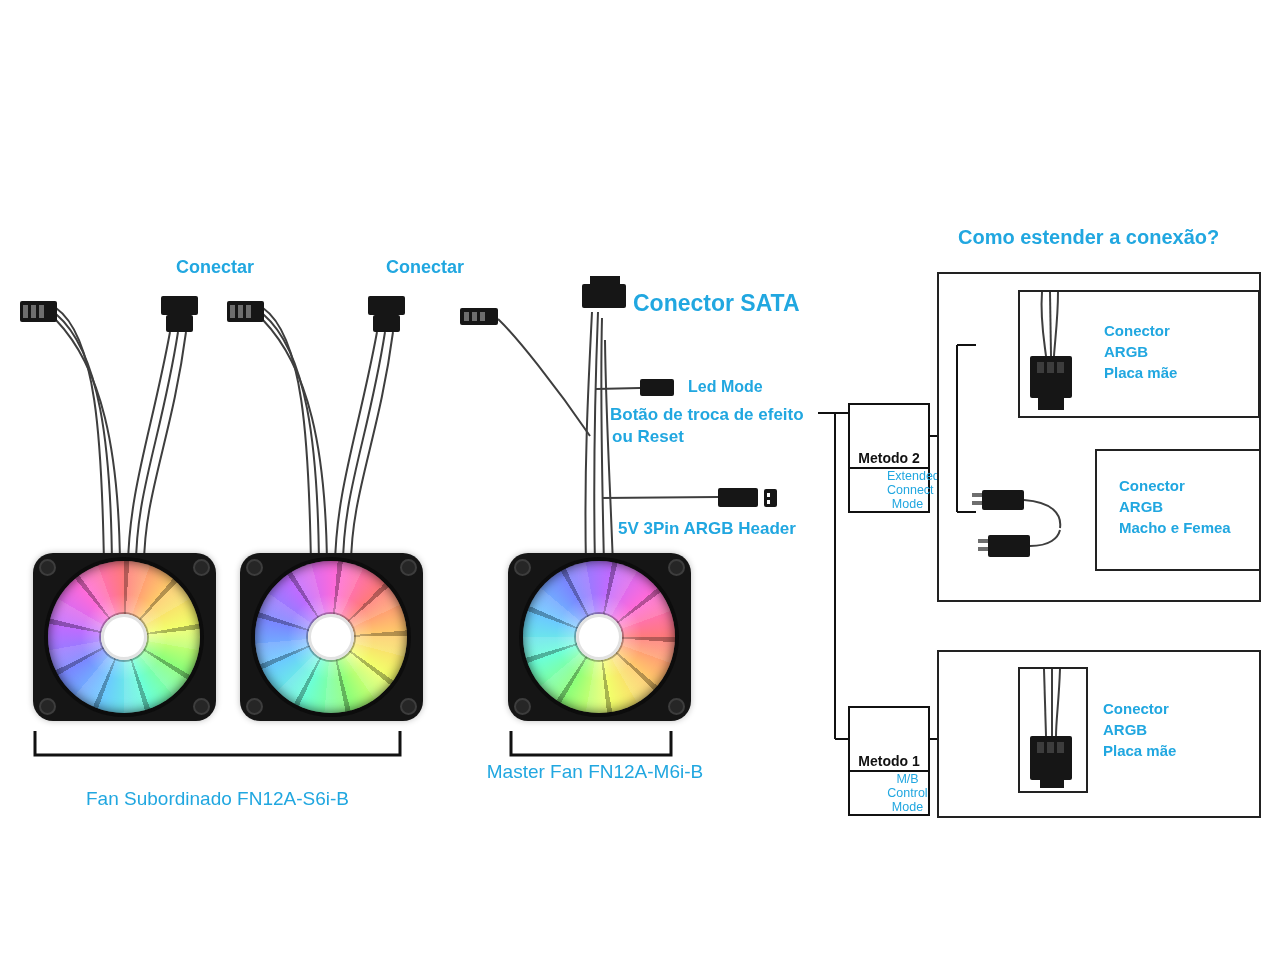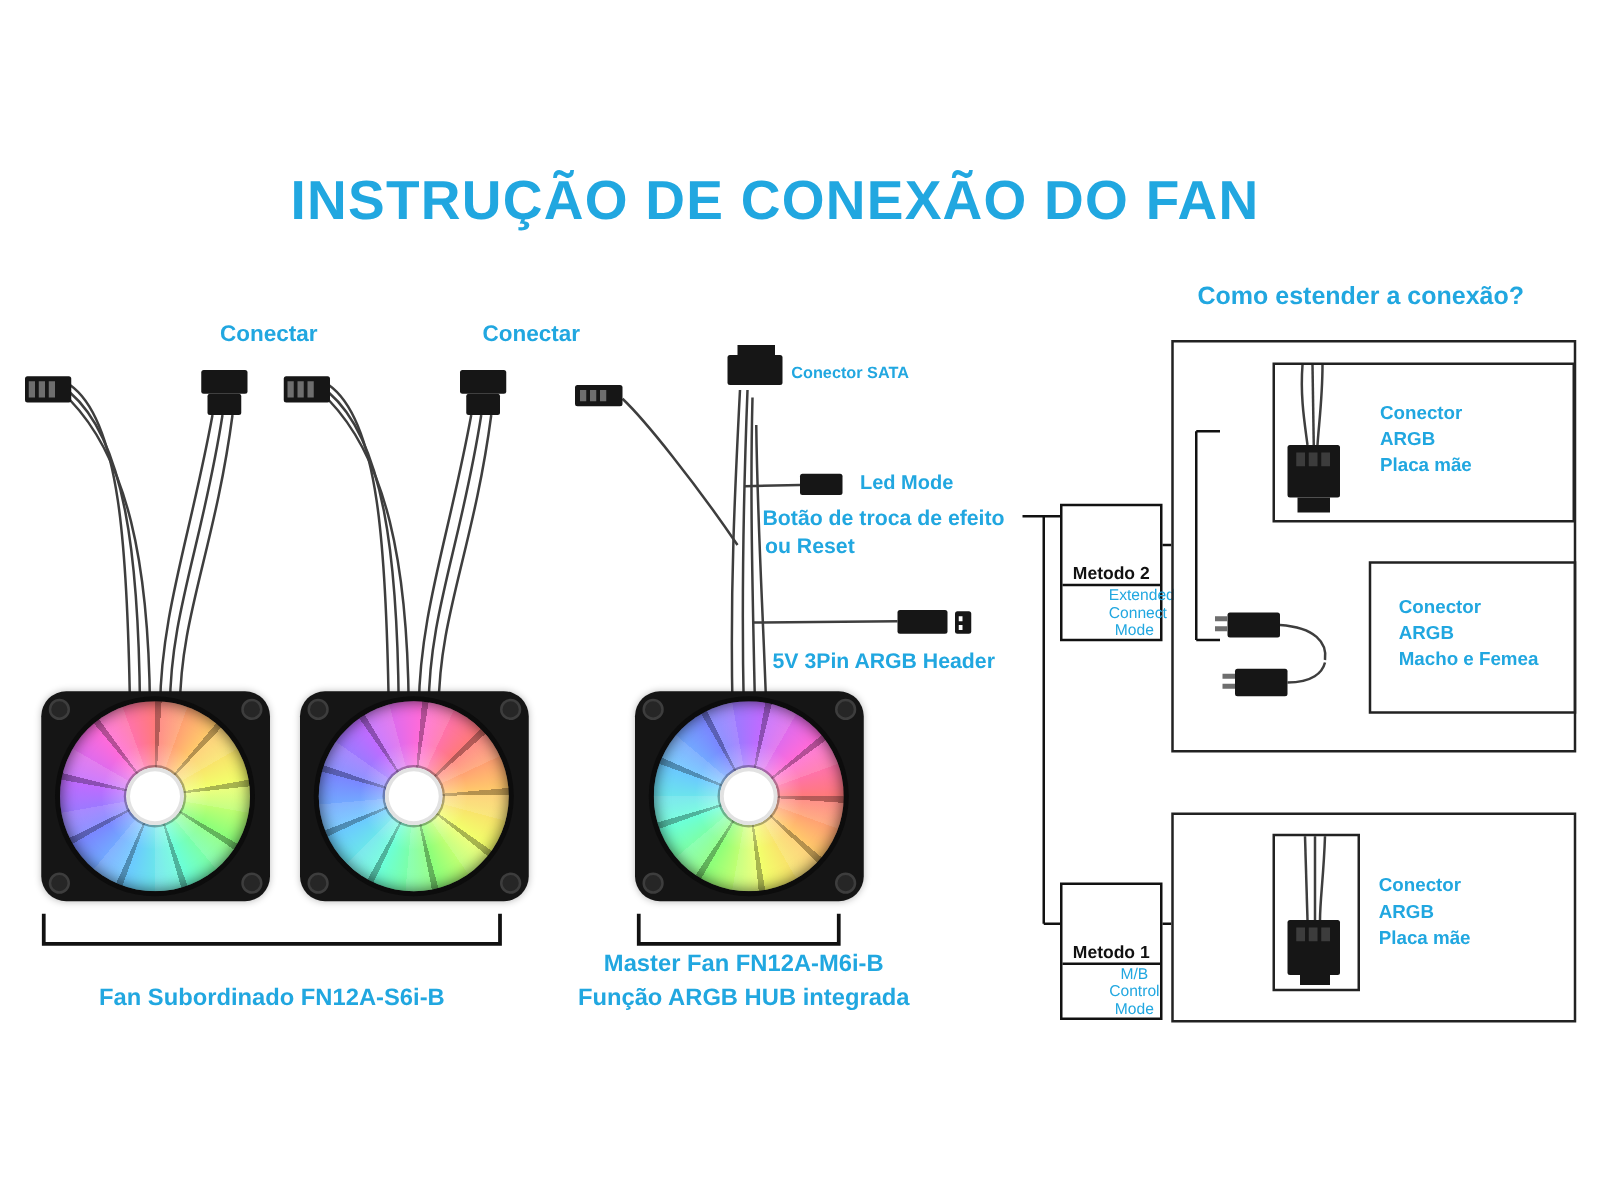--- a/index.html
+++ b/index.html
@@ -30,21 +30,21 @@
        background:#fff; box-shadow: inset 0 0 0 3px #e2e2e2, 0 0 0 2px rgba(0,0,0,0.3);}
   .screw{position:absolute; width:13px; height:13px; border-radius:50%; background:#262626; border:2px solid #3d3d3d;}
   .s-tl{left:6px;top:6px;} .s-tr{right:6px;top:6px;} .s-bl{left:6px;bottom:6px;} .s-br{right:6px;bottom:6px;}
   
   .panel{position:absolute; border:2px solid #222; background:transparent;}
   .innerbox{position:absolute; border:2px solid #222; background:transparent;}
   .boxtext{position:absolute; font-size:15px; line-height:21px; font-weight:bold; color:#21a7e0; white-space:nowrap;}
   .metodo{position:absolute; width:78px; border:2px solid #111; background:#fff; text-align:center;}
   .metodo-title{font-size:14px; font-weight:bold; color:#111; border-bottom:2px solid #111; padding:1px 0;margin-top:44px;}
   .metodo-line{font-size:12.5px; line-height:14px; font-weight:normal; color:#21a7e0;padding-left:37px;}
-  .center-label{position:absolute; text-align:center; font-weight:bold; color:#21a7e0; white-space:nowrap;}
+  .center-label{position:absolute; text-align:center; font-weight:normal; color:#21a7e0; white-space:nowrap;}
 </style>
 </head>
 <body>
 
 <div class="stage">
 
   <svg class="layer" width="1280" height="960" viewBox="0 0 1280 960">
 
     <g stroke="#3e3e3e" stroke-width="2" fill="none">
       <path d="M56,308 C96,336 102,440 104,566"></path>
@@ -187,25 +187,24 @@
   </div>
   <div class="fan" style="left:508px; top:553px;">
     <div class="rotor r3"></div>
     <div class="hub"></div>
     <div class="screw s-tl"></div>
     <div class="screw s-tr"></div>
     <div class="screw s-bl"></div>
     <div class="screw s-br"></div>
   </div>
 
-  <div class="title">INSTRUÇÃO DE CONEXÃO DO FAN</div>
 
   <div class="label cyan" style="left:176px; top:257px; font-size:18px;">Conectar</div>
   <div class="label cyan" style="left:386px; top:257px; font-size:18px;">Conectar</div>
-  <div class="label cyan" style="left:633px; top:290px; font-size:13px;">Conector SATA</div>
+  <div class="label cyan" style="left:633px; top:290px; font-size:23px;">Conector SATA</div>
   <div class="label cyan" style="left:688px; top:378px; font-size:16px;">Led Mode</div>
   <div class="label cyan" style="left:610px; top:405px; font-size:17px;">Botão de troca de efeito</div>
   <div class="label cyan" style="left:612px; top:427px; font-size:17px;">ou Reset</div>
   <div class="label cyan" style="left:618px; top:519px; font-size:17px;">5V 3Pin ARGB Header</div>
 
   <div class="label cyan" style="left:958px; top:226px; font-size:20px;text-align:right;">Como estender a conexão?</div>
 
   <div class="metodo" style="left:848px; top:403px;">
     <div class="metodo-title">Metodo 2</div>
     <div class="metodo-line">Extended</div>
@@ -238,15 +237,14 @@
   <div class="panel" style="left:937px; top:650px; width:320px; height:164px;"></div>
   <div class="innerbox" style="left:1018px; top:667px; width:66px; height:122px;"></div>
   <div class="boxtext" style="left:1103px; top:698px;">
     <div>Conector</div>
     <div>ARGB</div>
     <div>Placa mãe</div>
   </div>
 
   <div class="center-label" style="left:20px; top:788px; width:395px; font-size:19px;">Fan Subordinado FN12A-S6i-B</div>
   <div class="center-label" style="left:430px; top:761px; width:330px; font-size:19px;">Master Fan FN12A-M6i-B</div>
-  <div class="center-label" style="left:430px; top:788px; width:330px; font-size:19px;">Função ARGB HUB integrada</div>
 
 </div>
 
 </body></html>

